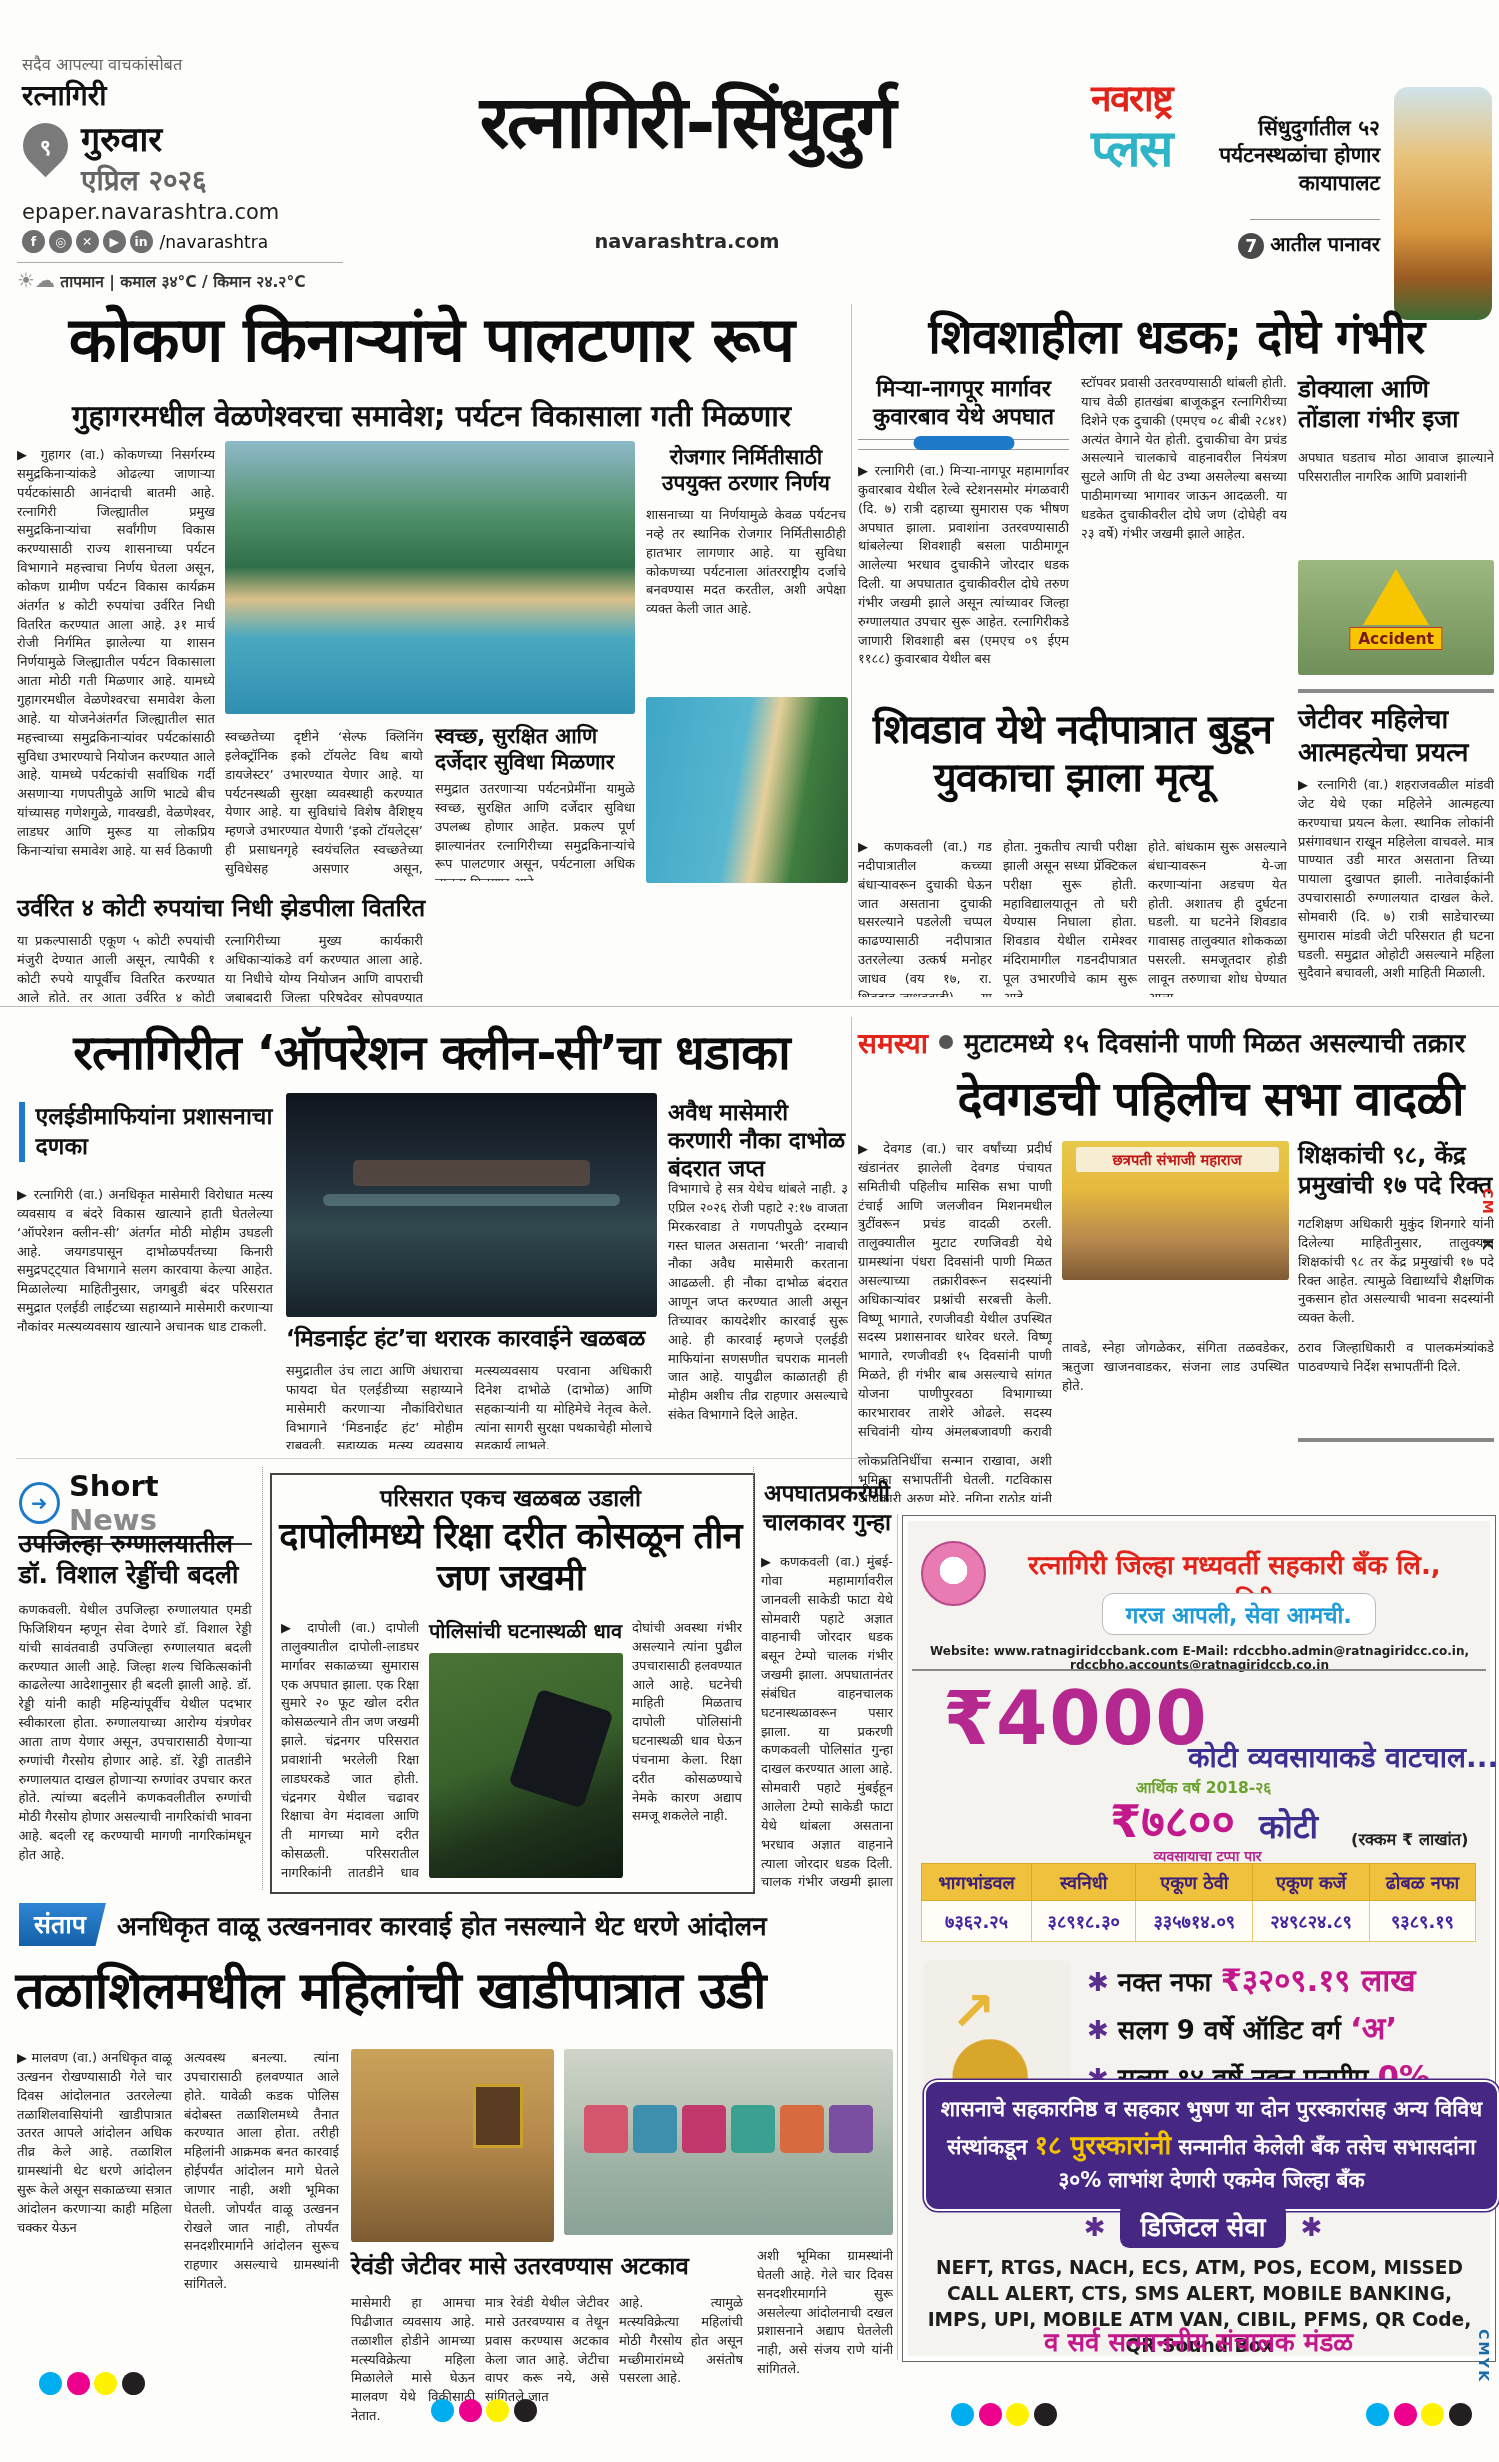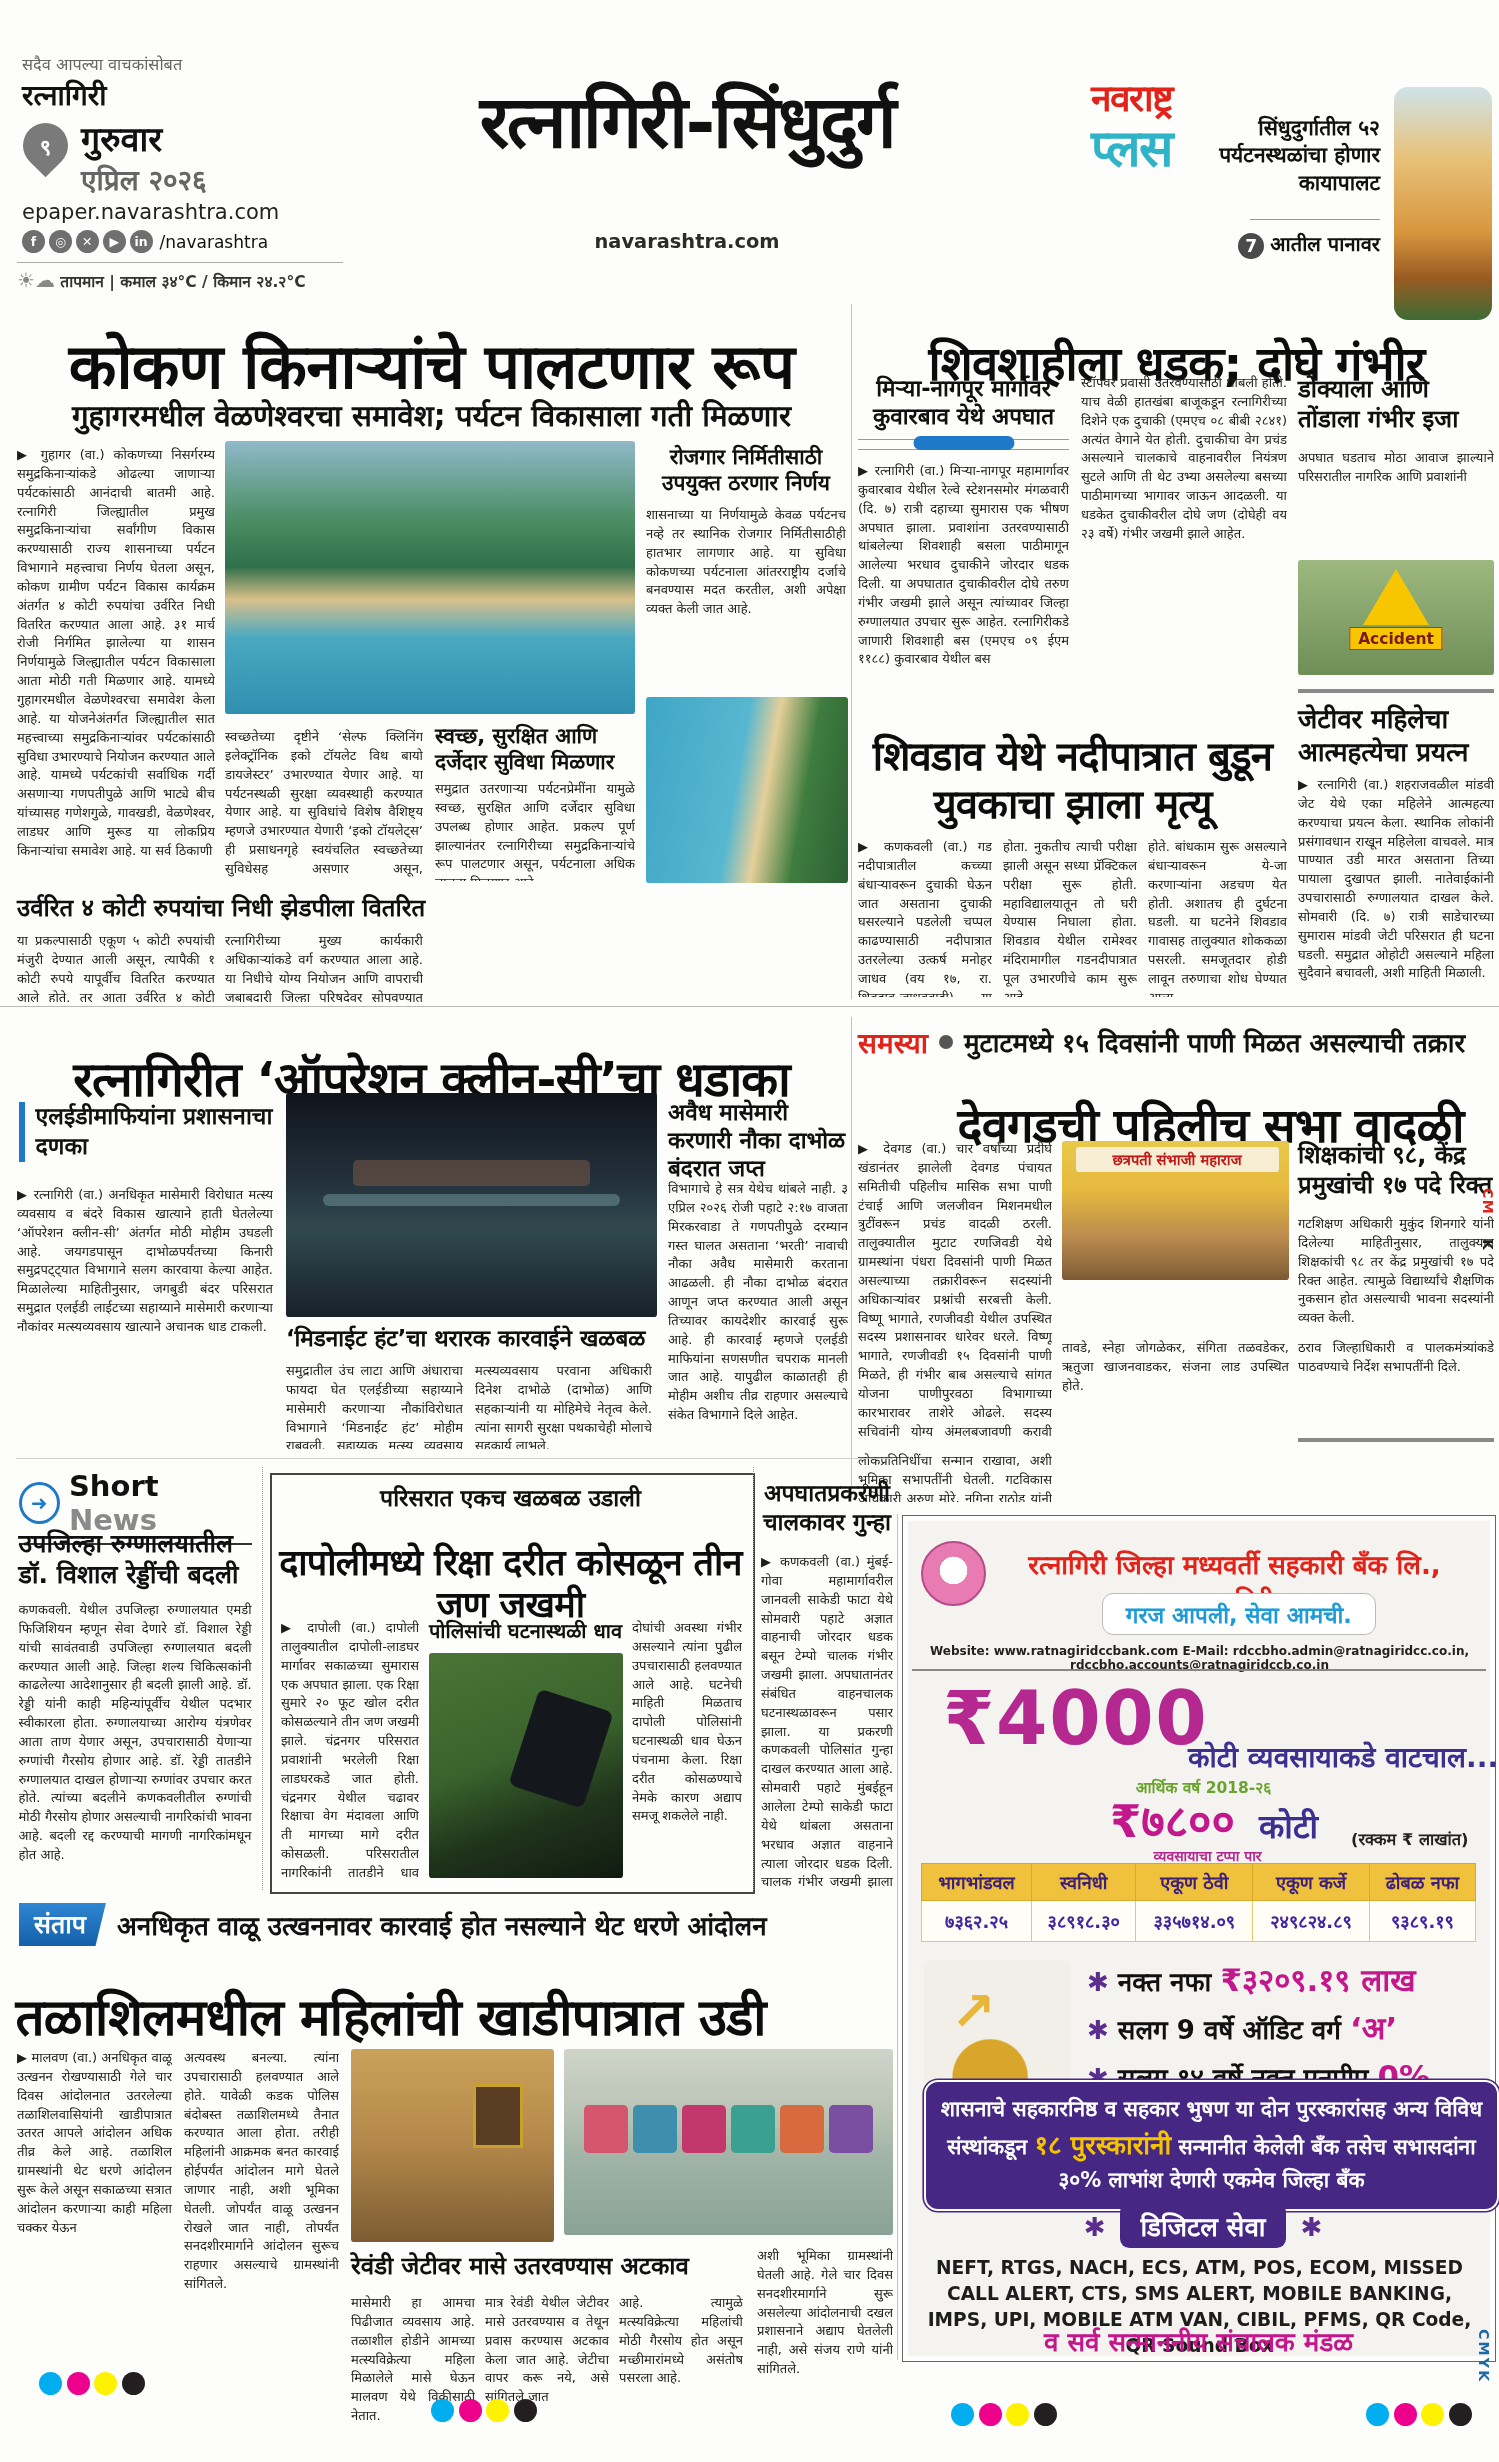--- a/index.html
+++ b/index.html
@@ -1,20 +1,20 @@
 <!DOCTYPE html>
 <html style="font-size:12.4px"><head>
 <meta charset="utf-8">
 <style>
   html,body{margin:0;padding:0;background:#e9e9e9;}
   #page{position:relative;width:1500px;height:2462px;background:#fdfdfb;margin:0 auto;
         font-family:"DejaVu Sans",sans-serif;color:#111;overflow:hidden;}
   .abs{position:absolute;}
   .bt{position:absolute;font-size:13px;line-height:1.45;text-align:justify;overflow:hidden;color:#1c1c1c;}
-  .hl{font-weight:800;color:#0c0c0c;letter-spacing:-0.8px;margin-top:27px;}
+  .hl{font-weight:800;color:#0c0c0c;letter-spacing:-0.8px;}
   .center{text-align:center;}
   .sub{font-weight:800;color:#101010;line-height:1.25;}
   .gray{color:#666;}
   .photo{position:absolute;border-radius:3.1px;overflow:hidden;}
   .rule-h{position:absolute;background:#b9b9b9;height:0.8px;}
   .rule-v{position:absolute;background:#c2c2c2;width:0.8px;}
   .thickrule{position:absolute;background:#8a8a8a;}
   
   .pin{position:absolute;width:45px;height:45px;background:#7a7a7a;border-radius:50% 50% 50% 0;transform:rotate(-45deg);}
   .pin span{position:absolute;inset:0;display:flex;align-items:center;justify-content:center;transform:rotate(45deg);color:#fff;font-weight:800;font-size:22px;}

